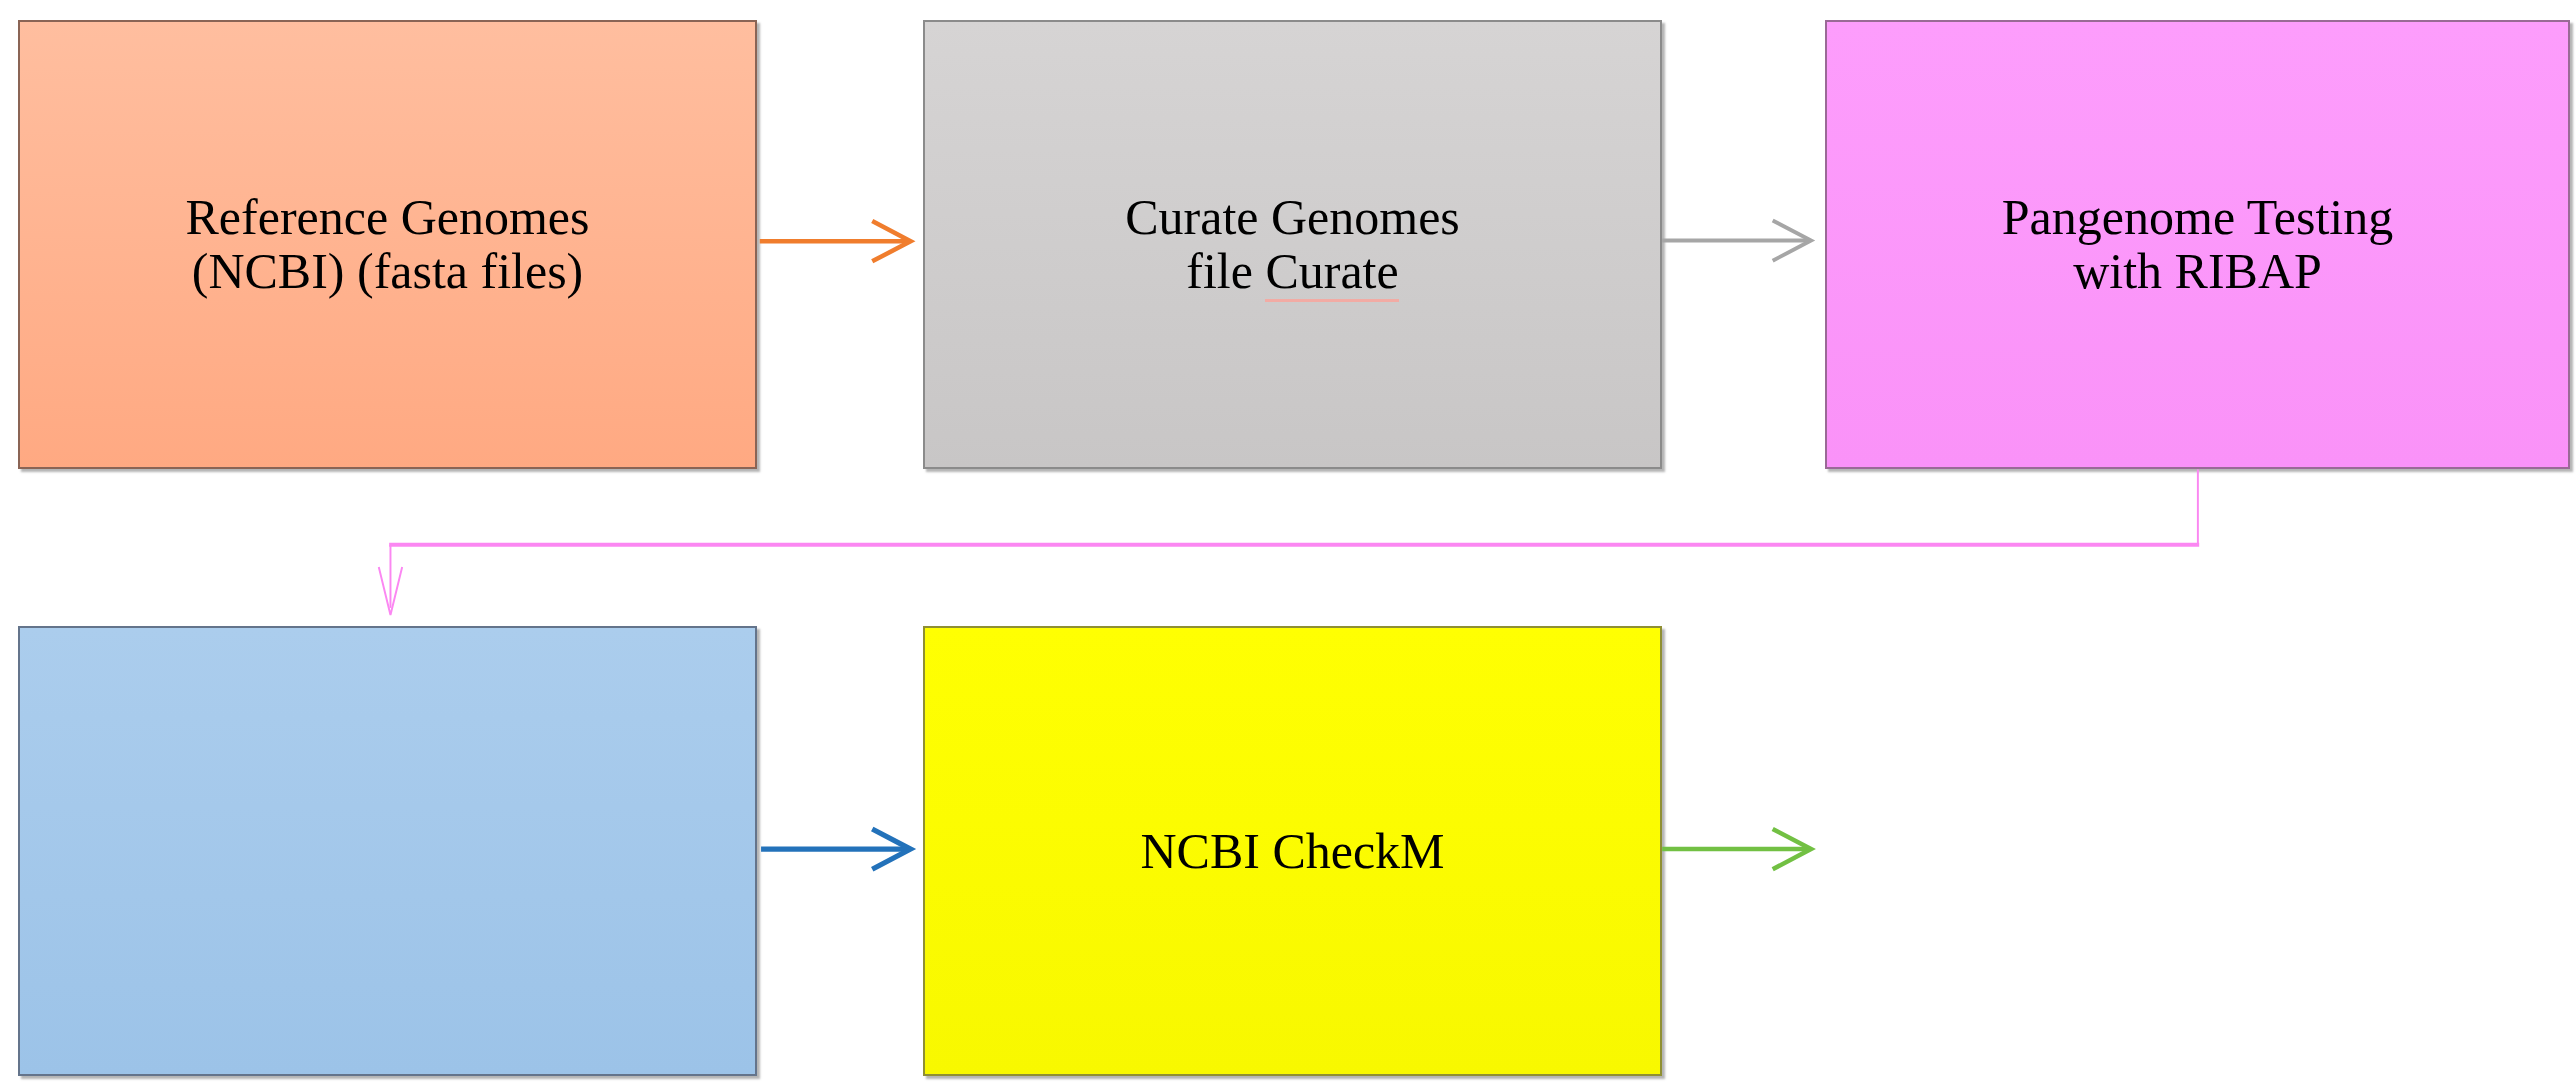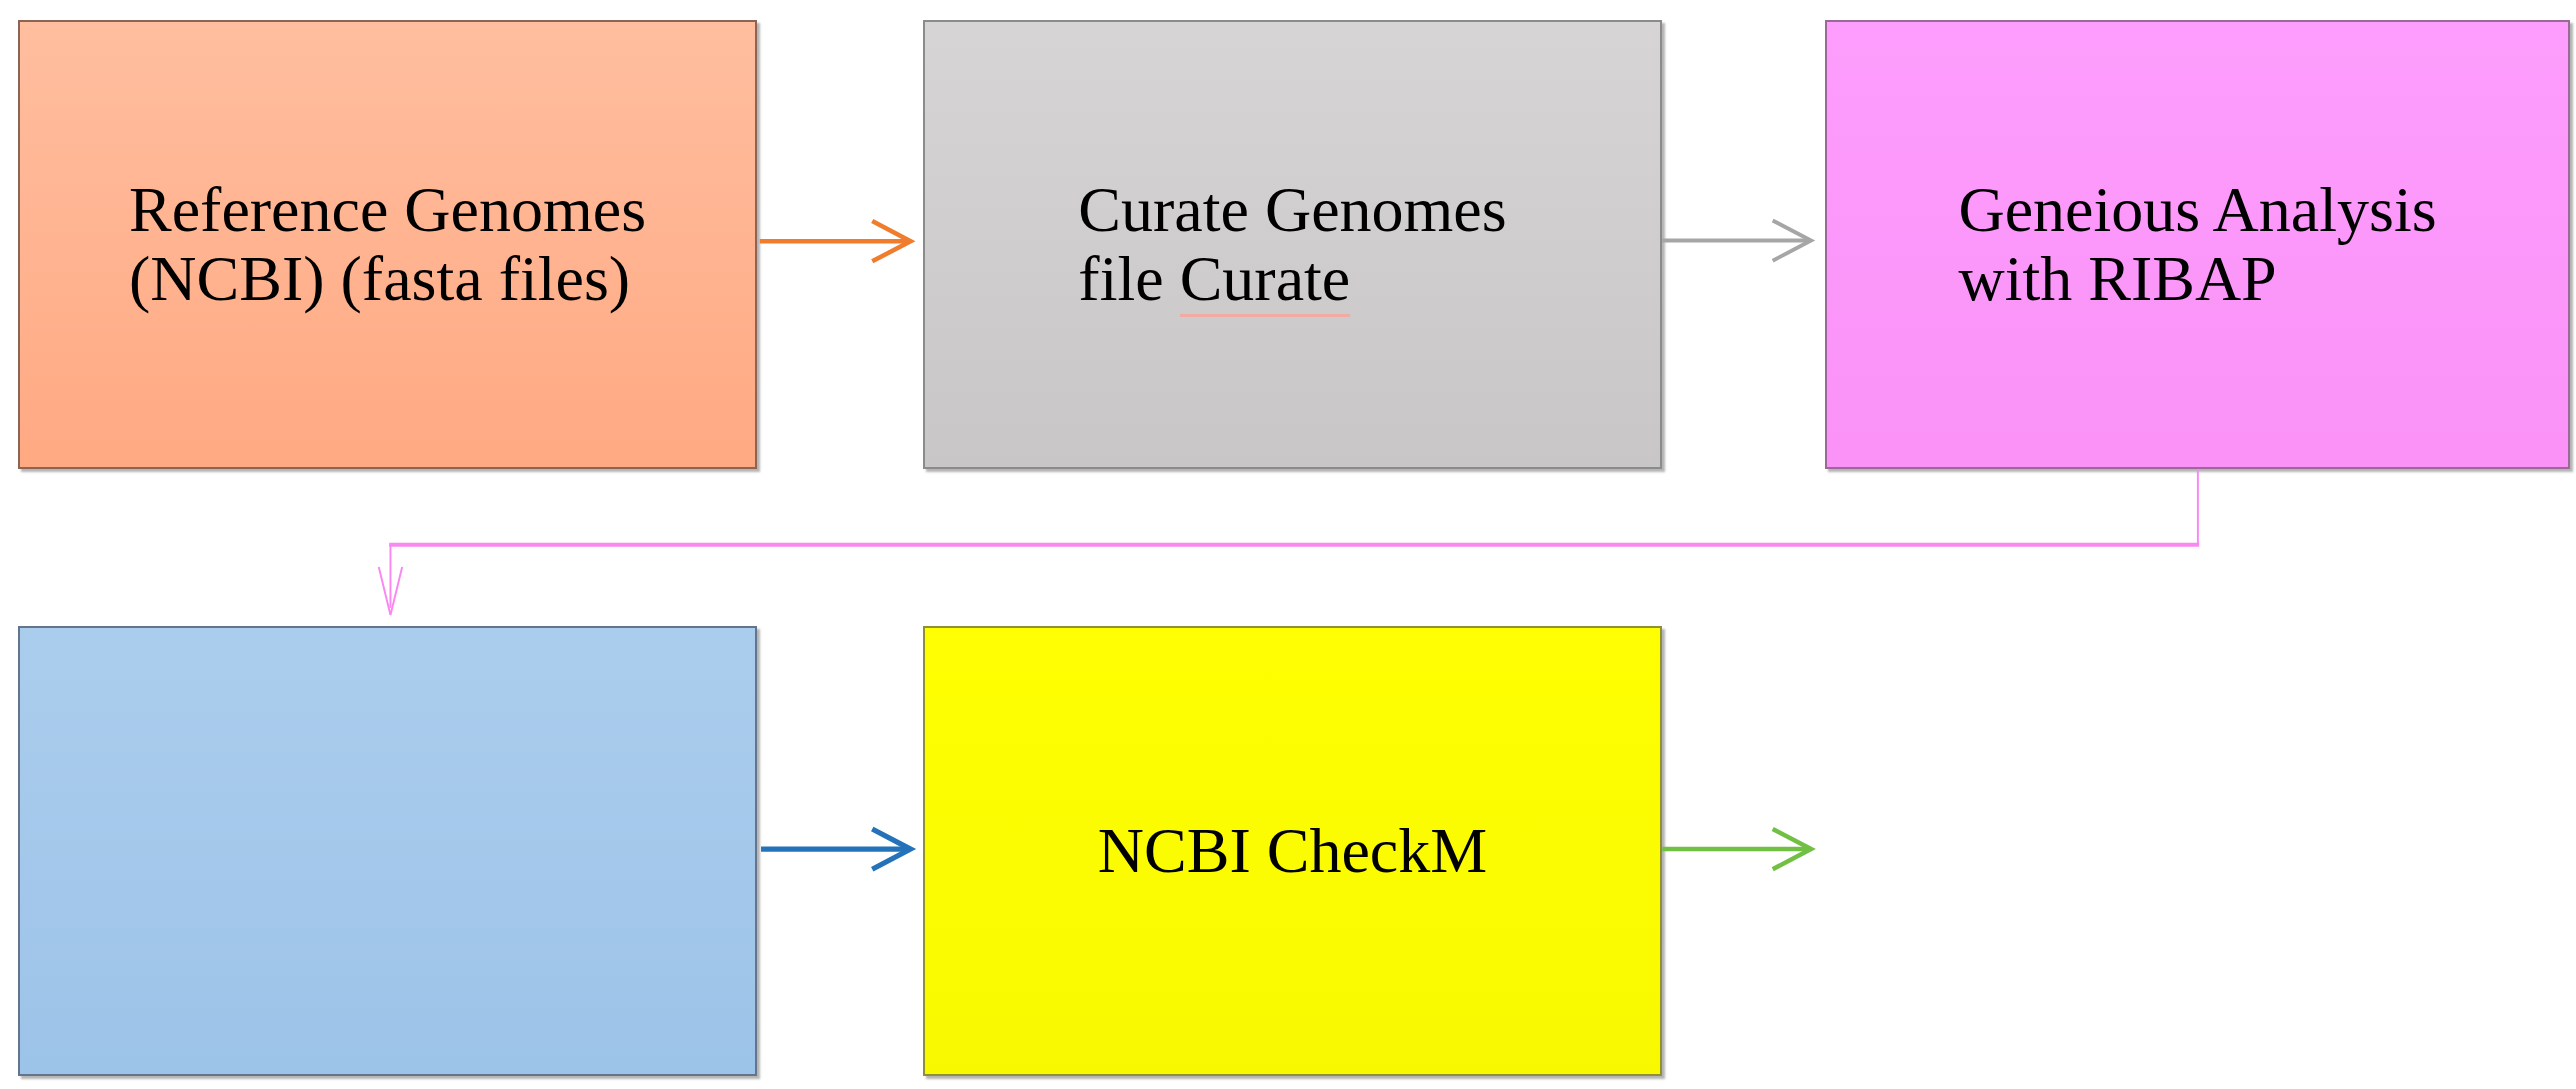--- a/index.html
+++ b/index.html
@@ -18,22 +18,23 @@
   .box {
     position: absolute;
     width: 739px;
     height: 449px;
     border: 2px solid #777;
     box-sizing: border-box;
     box-shadow: 3.3px 3.3px 2px rgba(120,120,120,0.55);
     display: flex;
     align-items: center;
     justify-content: center;
+    text-align: center;
     color: #000000;
-    font-size: 64px;
+    font-size: 50px;
     line-height: 1.08;
   }
   .box .label { display: block; padding: 0 6.5px; }
   .box .line { display: block; white-space: nowrap; }
   .spell {
     border-bottom: 3.3px solid var(--spell, #F2ABA4);
   }
   .connector-layer {
     position: absolute;
     left: 0; top: 0;
@@ -63,21 +64,21 @@
 
   <div class="box pos-r1c2" style="background: linear-gradient(rgb(214, 212, 212), rgb(200, 198, 198)); border-color: rgb(139, 139, 139); --spell: #F2ABA4;">
     <span class="label">
       <span class="line">Curate Genomes</span>
       <span class="line"><span>file </span><span class="spell">Curate</span></span>
     </span>
   </div>
 
   <div class="box pos-r1c3" style="background: linear-gradient(rgb(253, 157, 252), rgb(250, 146, 248)); border-color: rgb(154, 106, 150);">
     <span class="label">
-      <span class="line">Geneious Analysis</span>
+      <span class="line">Pangenome Testing</span>
       <span class="line">with RIBAP</span>
     </span>
   </div>
 
   <div class="box pos-r2c1" style="background: linear-gradient(rgb(171, 205, 237), rgb(156, 195, 232)); border-color: rgb(100, 116, 139);">
     <span class="label">
     </span>
   </div>
 
   <div class="box pos-r2c2" style="background: linear-gradient(rgb(255, 255, 2), rgb(248, 248, 0)); border-color: rgb(143, 143, 51);">

